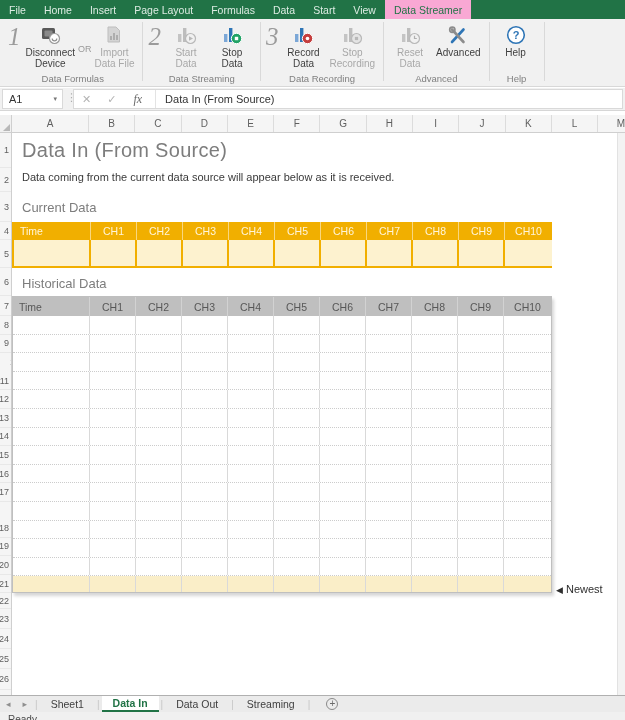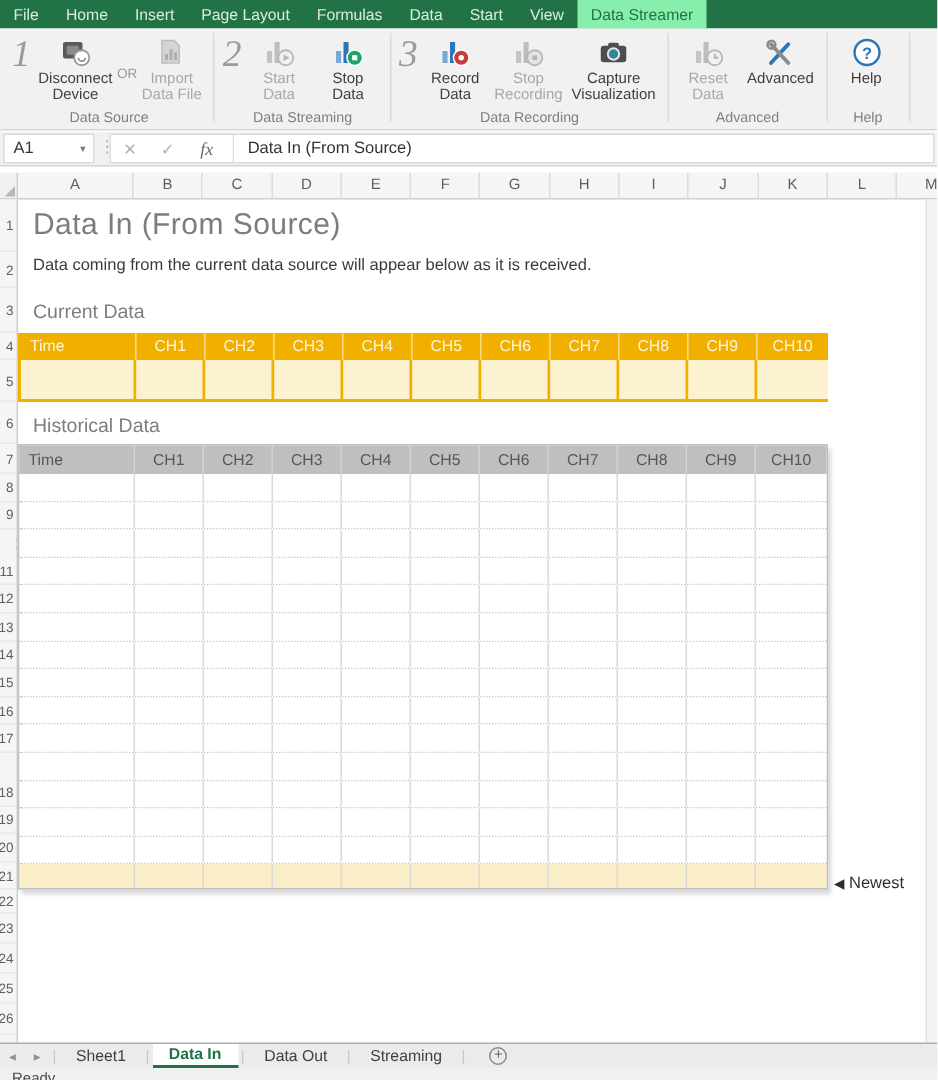--- a/index.html
+++ b/index.html
@@ -3,21 +3,21 @@
 <meta charset="utf-8">
 <style>
   * { margin:0; padding:0; box-sizing:border-box; }
   html,body { width:625px; height:720px; overflow:hidden; background:#fff;
     font-family:"Liberation Sans", sans-serif; position:relative; }
 
   
   #tabbar { position:absolute; left:0; top:0; width:625px; height:19px;
     background:#217346; display:flex; align-items:stretch; }
   .rtab { padding:0 9px; font-size:10.5px; color:#dcebe2; display:flex; align-items:center; white-space:nowrap; }
-  .rtab.active { background:#86efac; color:#217346; }
+  .rtab.active { background:#f9a8d4; color:#217346; }
   #tellme { display:flex; align-items:center; gap:5px; padding-left:16px; color:#bfdccd; font-size:10.5px; }
 
   
   #ribbon { position:absolute; left:0; top:19px; width:625px; height:68px;
     background:#f1f1f1; border-bottom:1px solid #d8d8d8; display:flex; align-items:stretch; padding-left:3px; }
   .rgroup { position:relative; display:flex; align-items:flex-start; padding:1px 5px 13px 3px; }
   .gnum { font-family:"Liberation Serif", serif; font-style:italic; font-size:25px;
     color:#9b9b9b; line-height:1; margin:4px 2px 0 2px; }
   .rbtn { min-width:46px; display:flex; flex-direction:column; align-items:center; padding:3px 3px 0 3px; }
   .rbtn .ic { width:24px; height:24px; }
@@ -144,21 +144,21 @@
       <div class="rbtn disabled">
         <div class="ic"><svg viewBox="0 0 24 24" width="24" height="24">
             <path d="M6 4 h8 l3.5 3.5 V19 H6 z" fill="#d4d4d4" stroke="#bdbdbd"></path>
             <rect x="8" y="13" width="2" height="4" fill="#adadad"></rect>
             <rect x="11" y="10" width="2" height="7" fill="#adadad"></rect>
             <rect x="14" y="12" width="2" height="5" fill="#adadad"></rect>
           </svg></div>
         <div class="lbl">Import</div>
         <div class="lbl">Data File</div>
       </div>
-      <div class="glabel">Data Source</div>
+      <div class="glabel">Data Formulas</div>
     </section>
     <div class="gsep"></div>
     <section class="rgroup">
       <span class="gnum">2</span>
       <div class="rbtn disabled">
         <div class="ic"><svg viewBox="0 0 24 24" width="24" height="24">
             <rect x="4" y="11" width="3.4" height="8" fill="#c4c4c4"></rect>
             <rect x="9" y="5" width="3.4" height="14" fill="#bdbdbd"></rect>
             <rect x="14" y="13" width="3.4" height="6" fill="#c4c4c4"></rect>
             <circle cx="16.5" cy="15.5" r="5" fill="#f1f1f1" stroke="#b8b8b8" stroke-width="1.2"></circle>
@@ -197,29 +197,20 @@
       <div class="rbtn disabled">
         <div class="ic"><svg viewBox="0 0 24 24" width="24" height="24">
             <rect x="4" y="11" width="3.4" height="8" fill="#c4c4c4"></rect>
             <rect x="9" y="5" width="3.4" height="14" fill="#bdbdbd"></rect>
             <rect x="14" y="13" width="3.4" height="6" fill="#c4c4c4"></rect>
             <circle cx="16.5" cy="15.5" r="5" fill="#e4e4e4" stroke="#b8b8b8" stroke-width="1.2"></circle>
             <rect x="14.9" y="13.9" width="3.2" height="3.2" fill="#b8b8b8"></rect>
           </svg></div>
         <div class="lbl">Stop</div>
         <div class="lbl">Recording</div>
-      </div>
-      <div class="rbtn">
-        <div class="ic"><svg viewBox="0 0 24 24" width="24" height="24">
-            <rect x="8.5" y="5.5" width="7" height="3.5" rx="1" fill="#4d4d4d"></rect>
-            <rect x="3.5" y="7.5" width="17" height="11" rx="2" fill="#4d4d4d"></rect>
-            <circle cx="12" cy="13" r="3.8" fill="#31859c" stroke="#e8e8e8" stroke-width="1.3"></circle>
-          </svg></div>
-        <div class="lbl">Capture</div>
-        <div class="lbl">Visualization</div>
       </div>
       <div class="glabel">Data Recording</div>
     </section>
     <div class="gsep"></div>
     <section class="rgroup">
       <div class="rbtn disabled">
         <div class="ic"><svg viewBox="0 0 24 24" width="24" height="24">
             <rect x="4" y="11" width="3.4" height="8" fill="#c4c4c4"></rect>
             <rect x="9" y="5" width="3.4" height="14" fill="#bdbdbd"></rect>
             <rect x="14" y="13" width="3.4" height="6" fill="#c4c4c4"></rect>

